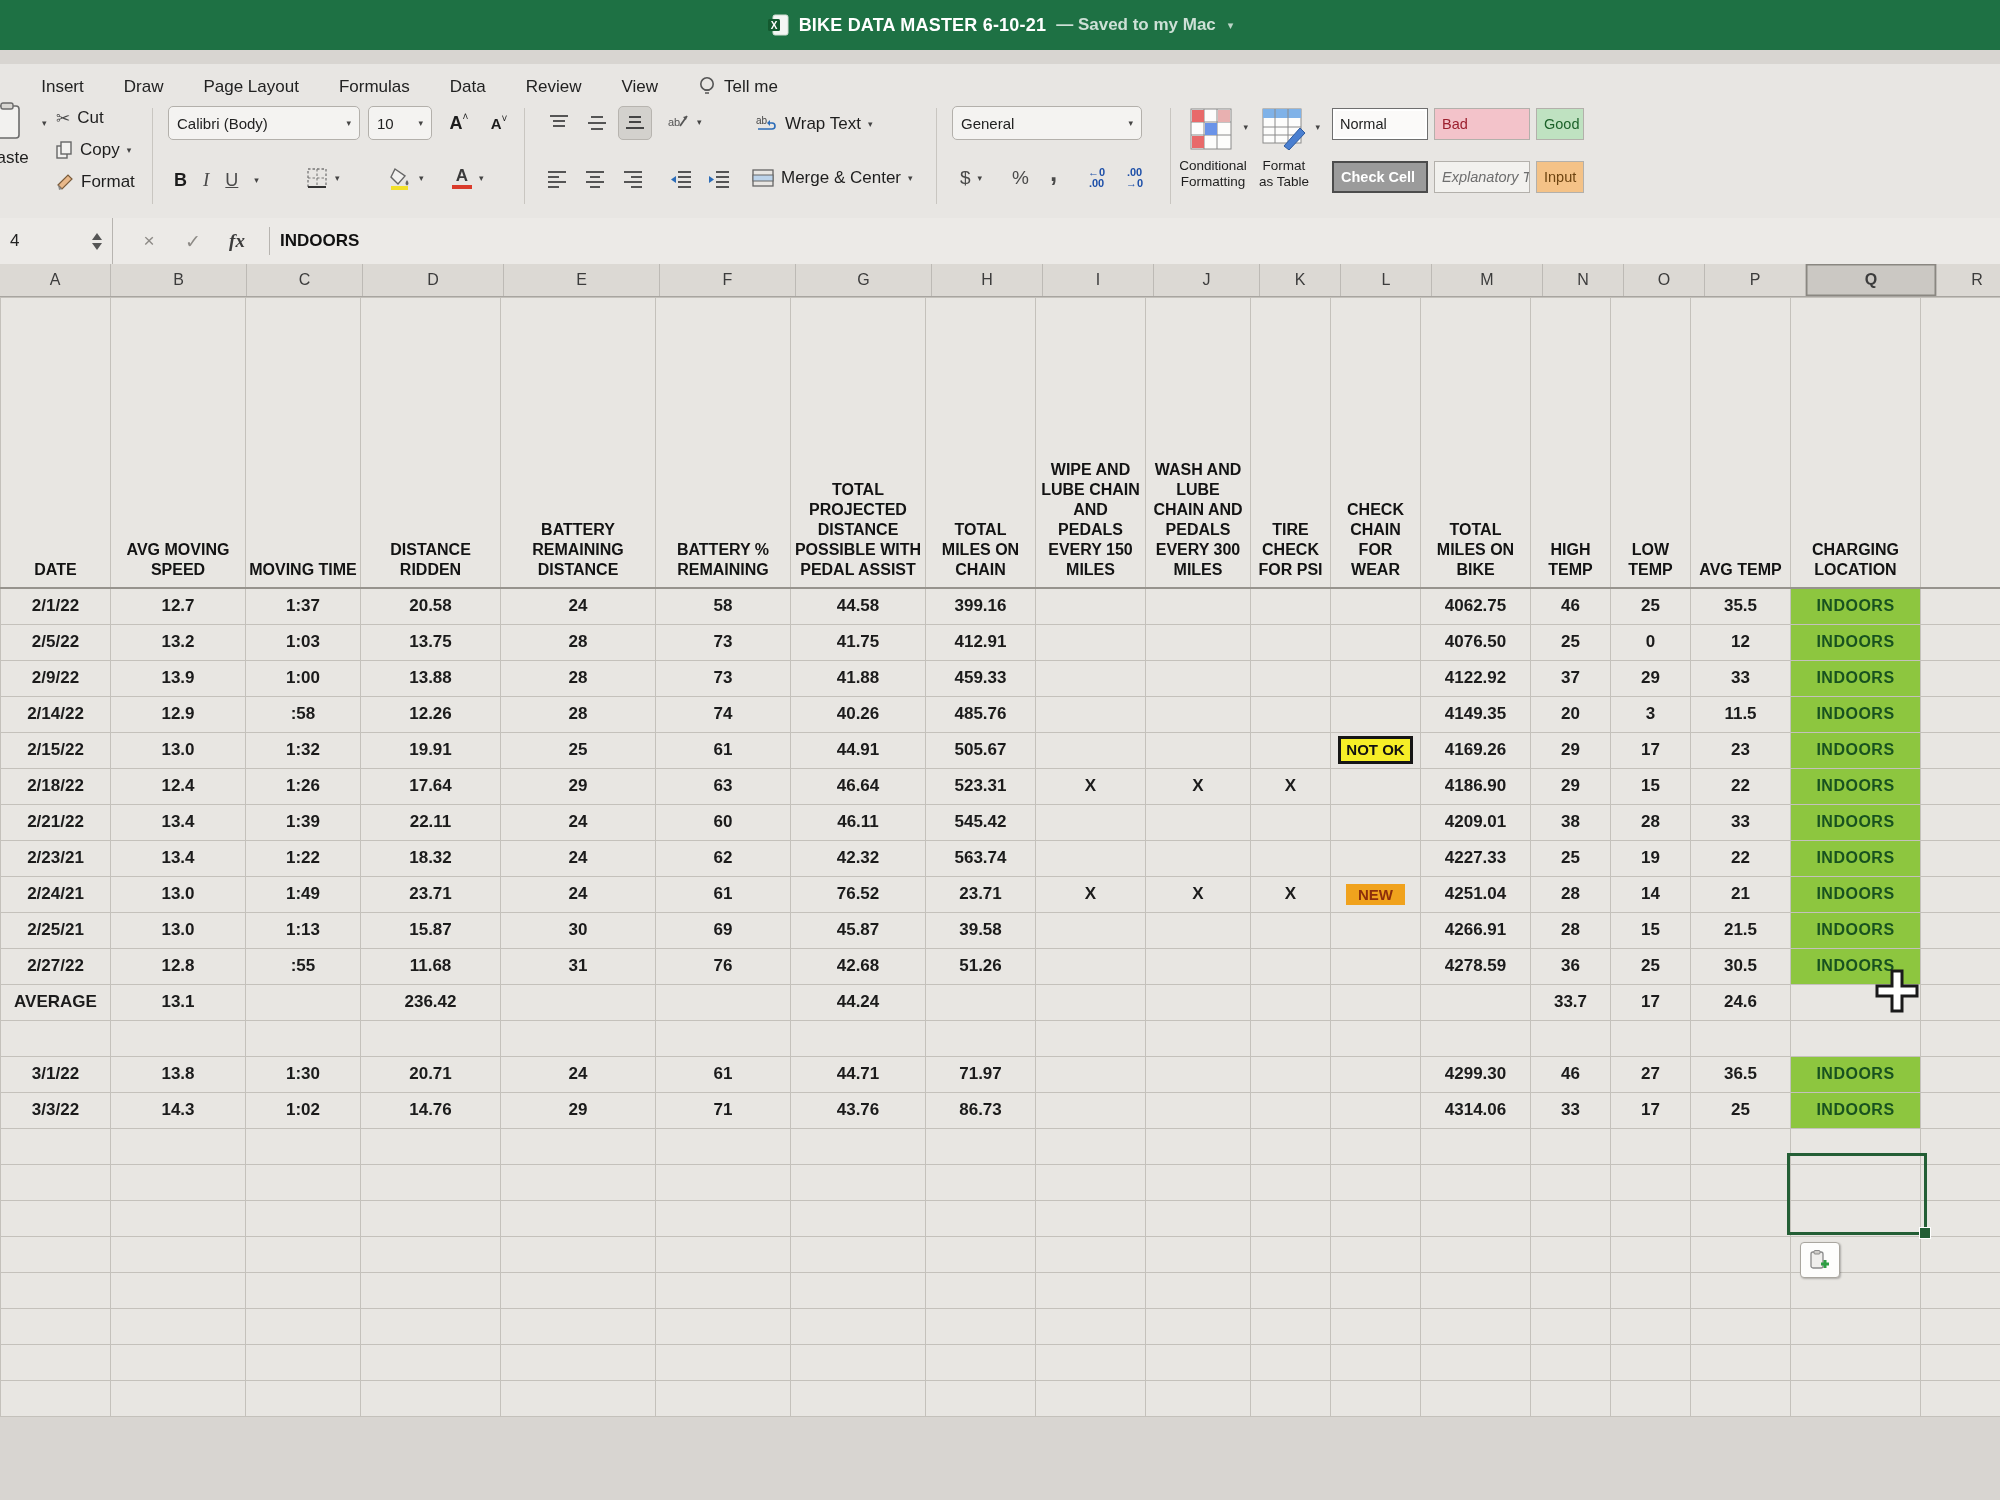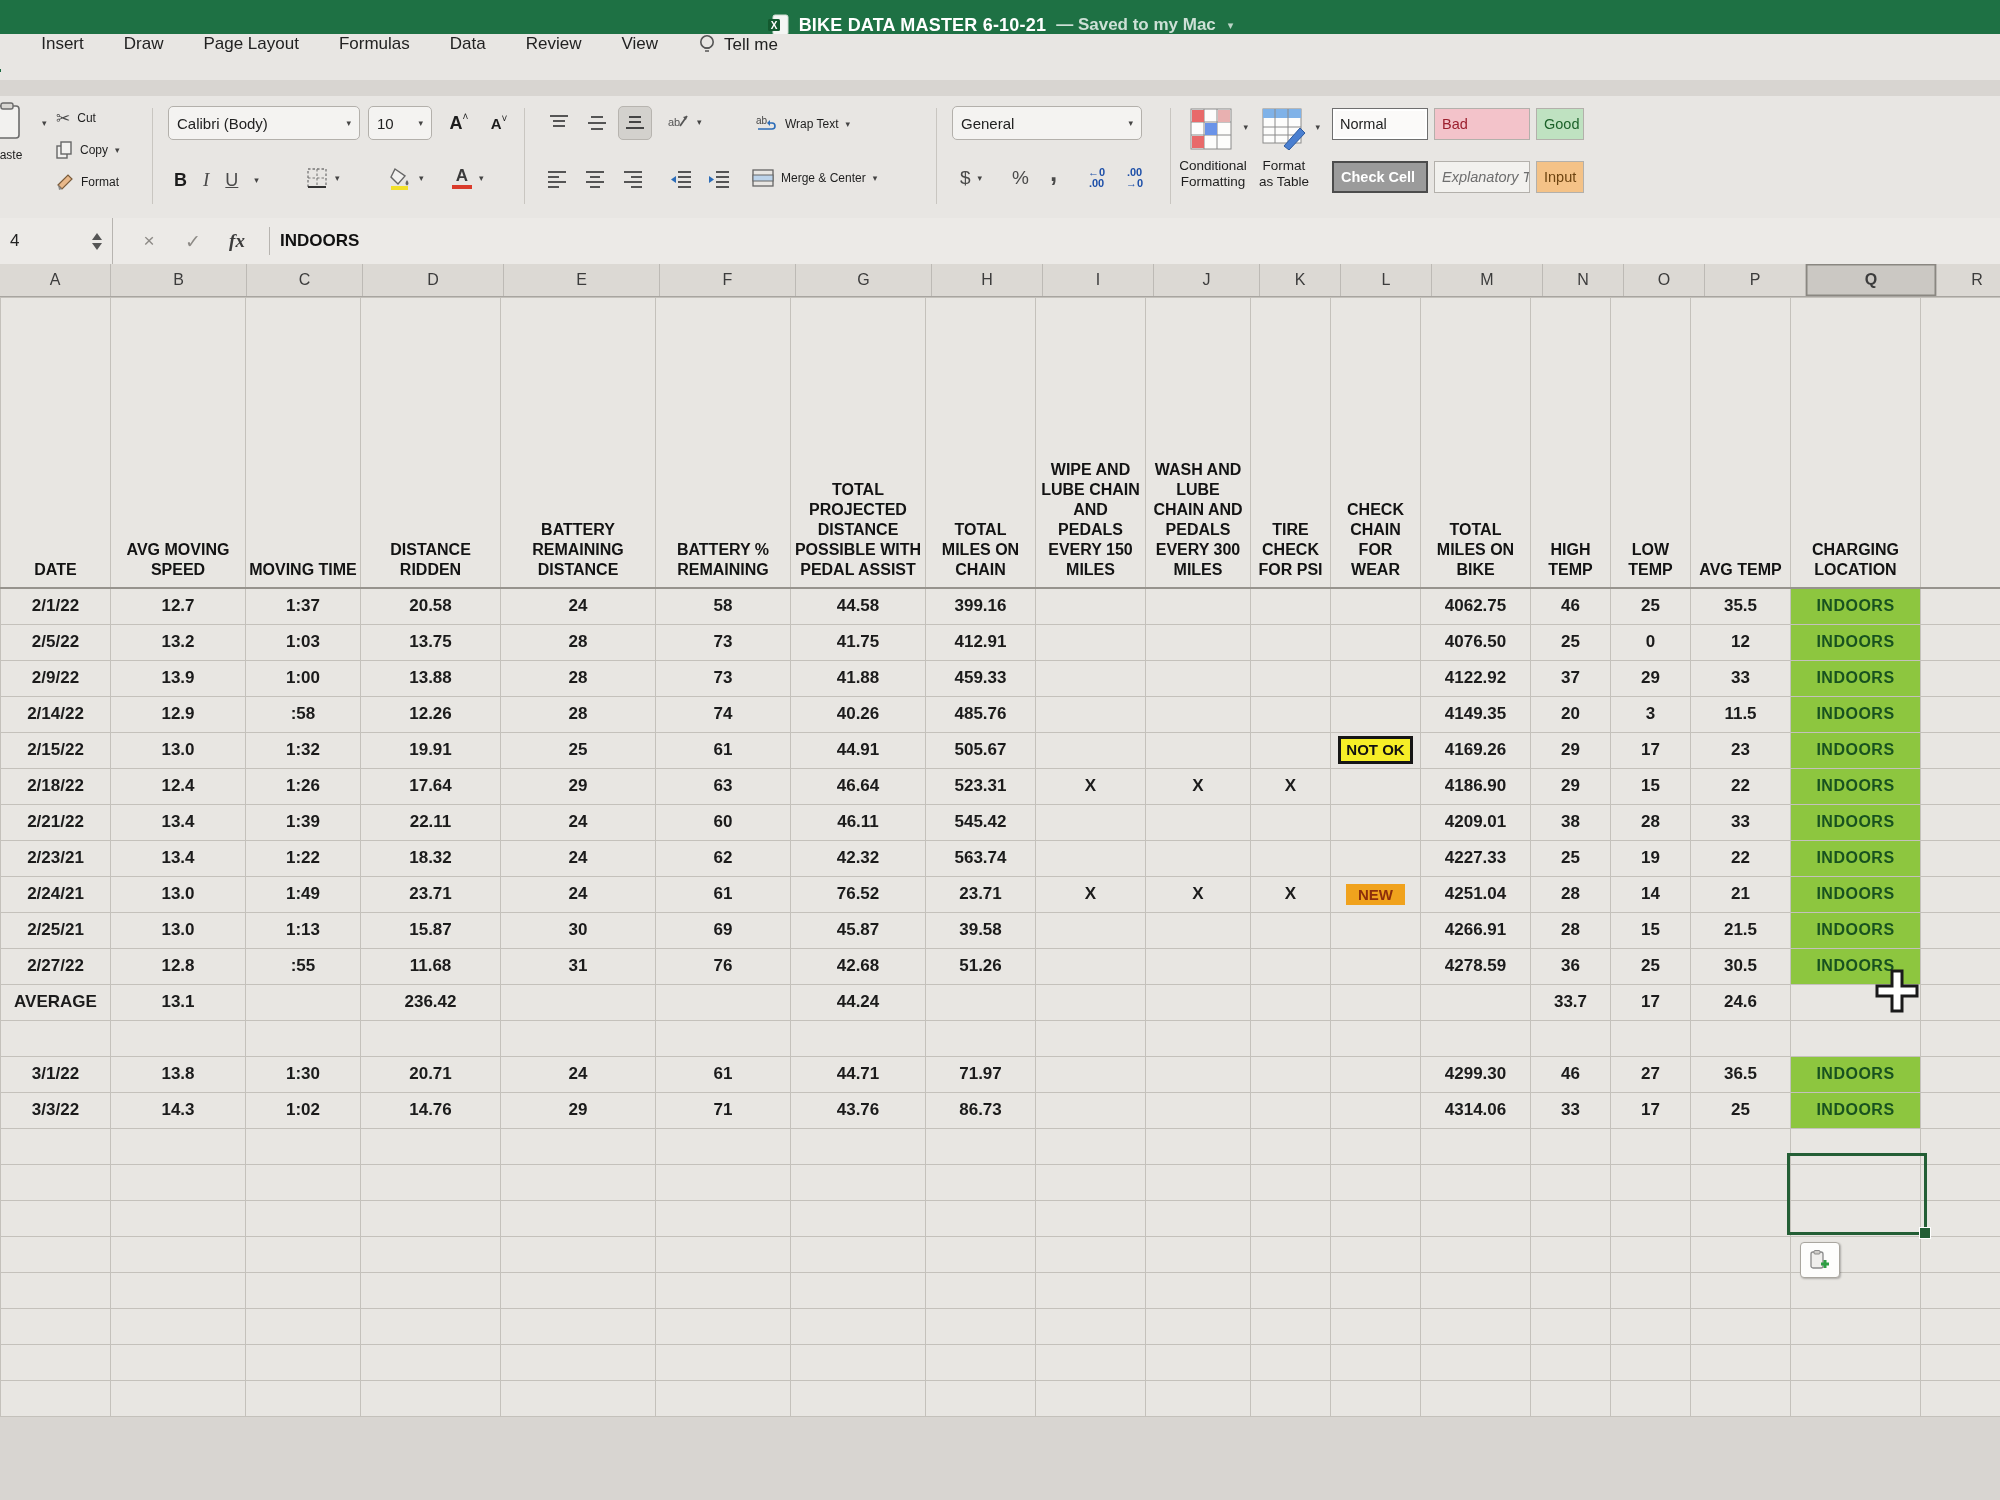--- a/index.html
+++ b/index.html
@@ -8,32 +8,32 @@
        -webkit-font-smoothing:antialiased;color:#1c1c1c}
 
   
   .titlebar{position:absolute;left:0;top:0;width:2000px;height:50px;background:#1e7144;
             display:flex;align-items:center;justify-content:center;gap:10px}
   .titlebar .doc{color:#fff;font-weight:700;font-size:18px;letter-spacing:.2px}
   .titlebar .saved{color:rgba(255,255,255,.78);font-weight:600;font-size:17px}
   .titlebar .savedchev{color:rgba(255,255,255,.7);font-size:11px;margin-left:2px}
 
   
-  .tabsbar{position:absolute;left:0;top:34px;width:2000px;height:46px;background:#e8e6e3;
-           display:flex;align-items:flex-start;gap:40px;padding-left:0;font-size:17px;color:#222}
+  .tabsbar{position:absolute;left:0;top:64px;width:2000px;height:46px;background:#e8e6e3;
+           display:flex;align-items:center;gap:40px;padding-left:0;font-size:17px;color:#222}
   .tab{cursor:default;white-space:nowrap}
   .tab.active{margin-left:-54px;font-weight:700;color:#1a6b40;border-bottom:3px solid #1a6b40;padding:9px 4px 6px}
   .tellme{display:flex;align-items:center;gap:8px;color:#222}
 
   
   .ribbon{position:absolute;left:0;top:96px;width:2000px;height:122px;background:#e8e6e3;
           border-bottom:1px solid #b7b4b0}
   .ribbon *{box-sizing:border-box}
   .vsep{position:absolute;top:12px;height:96px;width:1px;background:#c9c6c1}
-  .rlabel{font-size:12px;color:#1e1e1e}
+  .rlabel{font-size:17px;color:#1e1e1e}
   .ctrlbox{position:absolute;height:34px;background:#f4f3f1;border:1px solid #b3b0ab;border-radius:5px;
            display:flex;align-items:center;padding:0 8px;font-size:15px;color:#222;gap:6px}
   .dd{font-size:9px;color:#444;margin-left:auto}
   .ddl{font-size:9px;color:#444}
   .icbtn{position:absolute;width:34px;height:34px;border-radius:5px;display:flex;align-items:center;justify-content:center}
   .icbtn.pressed{background:#d3d1cd;border:1px solid #b7b4af}
   .paste{position:absolute;left:-22px;top:6px;width:58px;text-align:center}
   .paste .rlabel{margin-top:4px}
   .smallrow{position:absolute;display:flex;align-items:center;gap:7px;height:24px}
   .glyph{font-size:17px;color:#4a4a4a}

